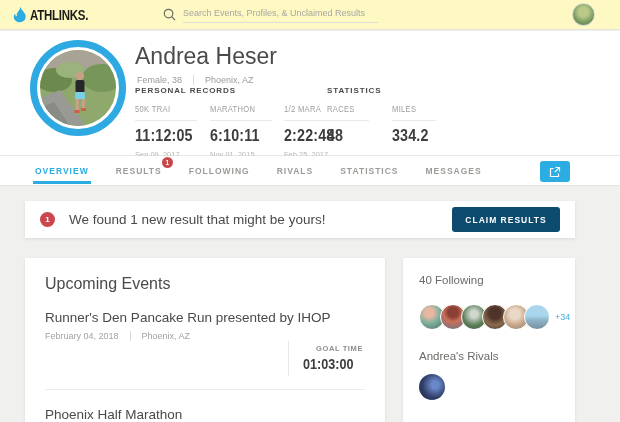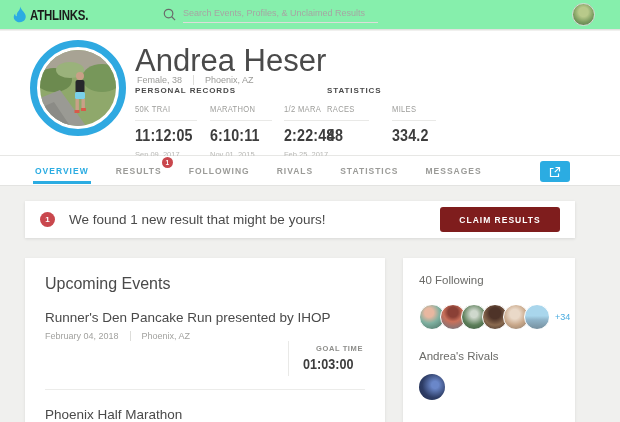--- a/index.html
+++ b/index.html
@@ -8,21 +8,21 @@
     font-family:"Liberation Sans", sans-serif;
     background:#f0f0ee;
     color:#4a4a4a;
     position:relative;
   }
   .cond { display:inline-block; transform:scaleX(0.84); transform-origin:0 50%; white-space:nowrap; }
 
   
   .topbar {
     position:absolute; top:0; left:0; width:620px; height:30px;
-    background:#86efac; border-bottom:1px solid #e2e2e0;
+    background:#fef9c3; border-bottom:1px solid #e2e2e0;
     display:flex; align-items:center; z-index:5;
   }
   .logo { display:flex; align-items:center; margin-left:12px; cursor:pointer; }
   .logo svg { width:15px; height:17px; }
   .logo-text {
     font-weight:800; font-size:14px; letter-spacing:-0.3px; color:#1b1b1b;
     transform:scaleX(0.82); transform-origin:0 50%; margin-left:3px;
   }
   .searchwrap { display:flex; align-items:flex-end; margin-left:62px; }
   .search-icon { width:13px; height:13px; margin-right:7px; margin-bottom:2px; }
@@ -42,21 +42,21 @@
   .profile {
     position:absolute; top:31px; left:0; width:620px; height:125px;
     background:#fff; border-bottom:1px solid #e7e7e5;
   }
   .big-avatar {
     position:absolute; left:30px; top:9px; width:96px; height:96px;
     border-radius:50%; border:7px solid #2fa9e1; background:#fff;
     display:flex; align-items:center; justify-content:center; cursor:pointer;
   }
   .big-avatar .photo { width:76px; height:76px; border-radius:50%; overflow:hidden; }
-  .name { position:absolute; left:135px; top:12px; font-size:31px; color:#4a4a4a; }
+  .name { position:absolute; left:135px; top:12px; font-size:23px; color:#4a4a4a; }
   .subline { position:absolute; left:137px; top:44px; display:flex; align-items:center; font-size:9px; color:#9b9b98; }
   .vdiv { width:1px; height:10px; background:#ddddda; margin:0 11px; }
   .sect-label {
     position:absolute; top:55px; font-size:8px; font-weight:700;
     letter-spacing:0.9px; color:#4a4a4a;
   }
   .prcol { position:absolute; top:67px; }
   .prcol .lblwrap { border-bottom:1px solid #e9e9e7; padding-bottom:4px; }
   .prcol .lbl { font-size:9px; color:#9d9d9a; letter-spacing:0.4px; }
   .prcol .val { font-size:17px; font-weight:700; color:#3d3d3d; margin-top:5px; letter-spacing:0.2px; }
@@ -91,22 +91,22 @@
     position:absolute; top:201px; left:25px; width:550px; height:37px;
     background:#fff; box-shadow:0 1px 3px rgba(0,0,0,0.10);
     display:flex; align-items:center; padding:0 15px;
   }
   .banner .red-badge {
     width:15px; height:15px; border-radius:50%; background:#c9474d; color:#fff;
     font-size:8px; font-weight:700; display:flex; align-items:center; justify-content:center; flex:none;
   }
   .banner .msg { margin-left:14px; font-size:13.5px; color:#4a4a4a; }
   .claim-btn {
-    margin-left:auto; width:120px; height:25px; border:none; border-radius:3px;
-    background:#7f1d1d; color:#fff; font-size:8.5px; font-weight:700; letter-spacing:1px;
+    margin-left:auto; width:108px; height:25px; border:none; border-radius:3px;
+    background:#0c4a6e; color:#fff; font-size:8.5px; font-weight:700; letter-spacing:1px;
     font-family:"Liberation Sans", sans-serif; cursor:pointer;
   }
 
   
   .card { background:#fff; box-shadow:0 1px 3px rgba(0,0,0,0.09); position:absolute; }
   .events-card { left:25px; top:258px; width:360px; height:220px; padding:17px 20px; }
   .events-title { font-size:16px; color:#4a4a4a; }
   .event { margin-top:17px; }
   .event-name { font-size:13.5px; color:#4a4a4a; cursor:pointer; }
   .event-meta { display:flex; align-items:center; margin-top:6px; font-size:9px; color:#a2a29f; }

